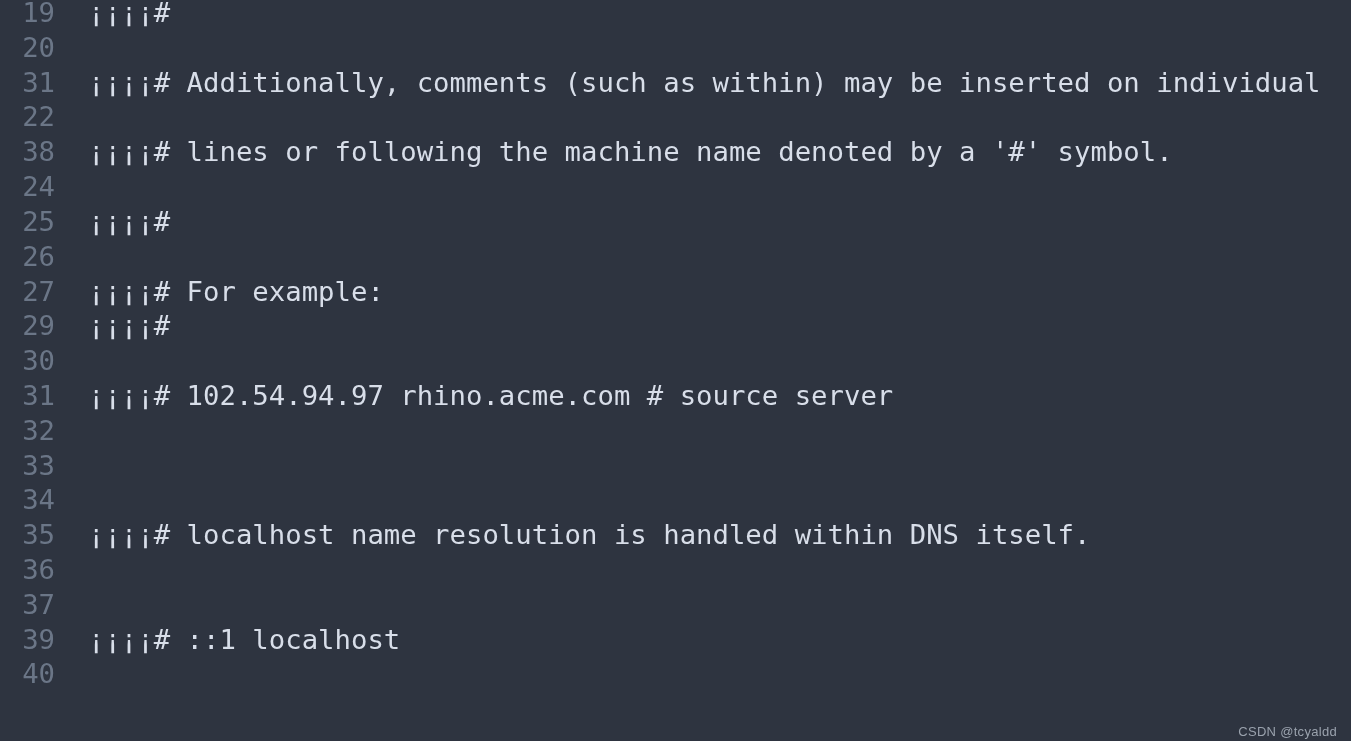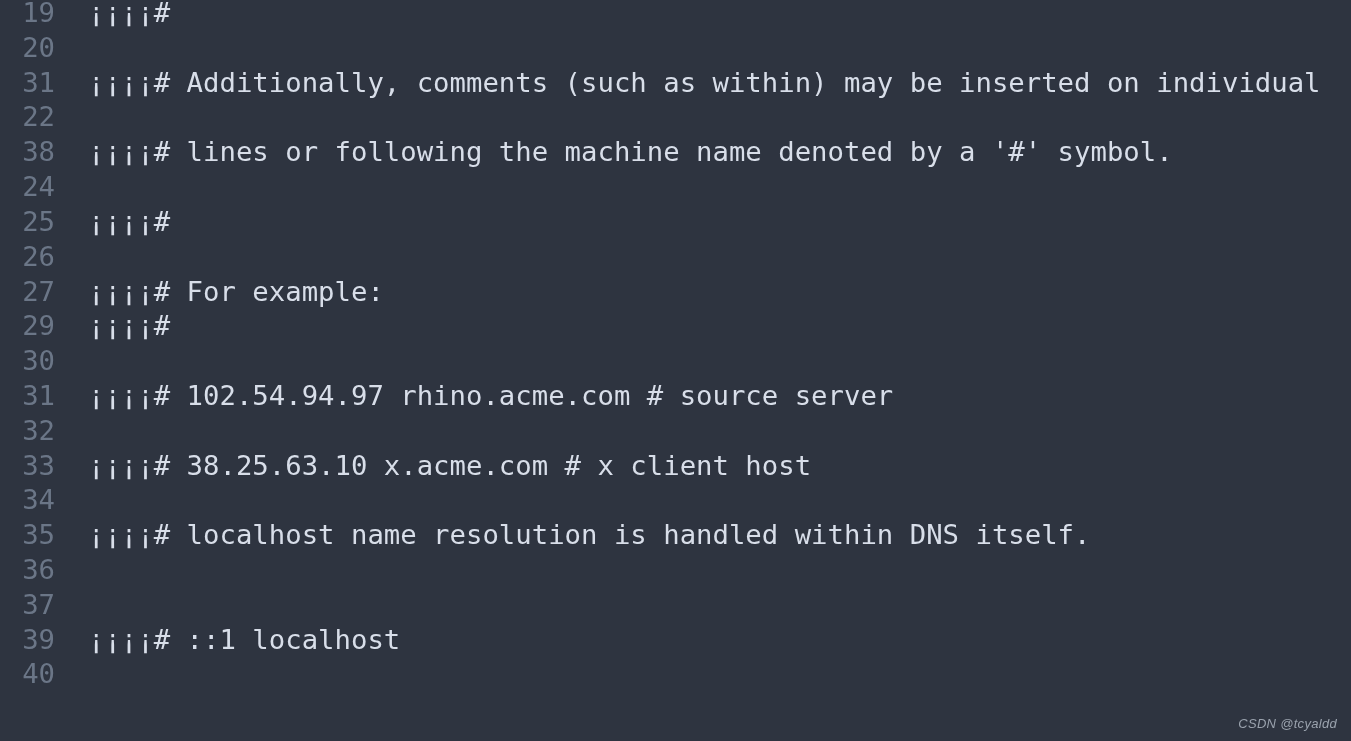--- a/index.html
+++ b/index.html
@@ -39,47 +39,46 @@
     user-select:none;
   }
   .code{
     margin-left:33px;
     color:var(--text);
     white-space:pre;
   }
   .watermark{
     position:absolute;
     right:14px;
-    bottom:10px;
+    bottom:2px;
     font-family:"Liberation Sans","DejaVu Sans",sans-serif;
     font-size:13px;
     color:var(--watermark);
     letter-spacing:0.3px;
-    font-style:italic;
   }
 </style>
 </head>
 <body>
 
 <div class="editor">
   <div class="lines">
       <div class="line"><span class="num">19</span><span class="code">¡¡¡¡#</span></div>
       <div class="line"><span class="num">20</span><span class="code"></span></div>
       <div class="line"><span class="num">31</span><span class="code">¡¡¡¡# Additionally, comments (such as within) may be inserted on individual</span></div>
       <div class="line"><span class="num">22</span><span class="code"></span></div>
       <div class="line"><span class="num">38</span><span class="code">¡¡¡¡# lines or following the machine name denoted by a '#' symbol.</span></div>
       <div class="line"><span class="num">24</span><span class="code"></span></div>
       <div class="line"><span class="num">25</span><span class="code">¡¡¡¡#</span></div>
       <div class="line"><span class="num">26</span><span class="code"></span></div>
       <div class="line"><span class="num">27</span><span class="code">¡¡¡¡# For example:</span></div>
       <div class="line"><span class="num">29</span><span class="code">¡¡¡¡#</span></div>
       <div class="line"><span class="num">30</span><span class="code"></span></div>
       <div class="line"><span class="num">31</span><span class="code">¡¡¡¡# 102.54.94.97 rhino.acme.com # source server</span></div>
       <div class="line"><span class="num">32</span><span class="code"></span></div>
-      <div class="line"><span class="num">33</span><span class="code">¡¡¡¡# 38.25.63.10 x.acme.com # x client host</span></div>
+      <div class="line"><span class="num">33</span></div>
       <div class="line"><span class="num">34</span><span class="code"></span></div>
       <div class="line"><span class="num">35</span><span class="code">¡¡¡¡# localhost name resolution is handled within DNS itself.</span></div>
       <div class="line"><span class="num">36</span><span class="code"></span></div>
       <div class="line"><span class="num">37</span></div>
       <div class="line"><span class="num">39</span><span class="code">¡¡¡¡# ::1 localhost</span></div>
       <div class="line"><span class="num">40</span><span class="code"></span></div>
     </div>
 </div>
 
 <div class="watermark">CSDN @tcyaldd</div>

